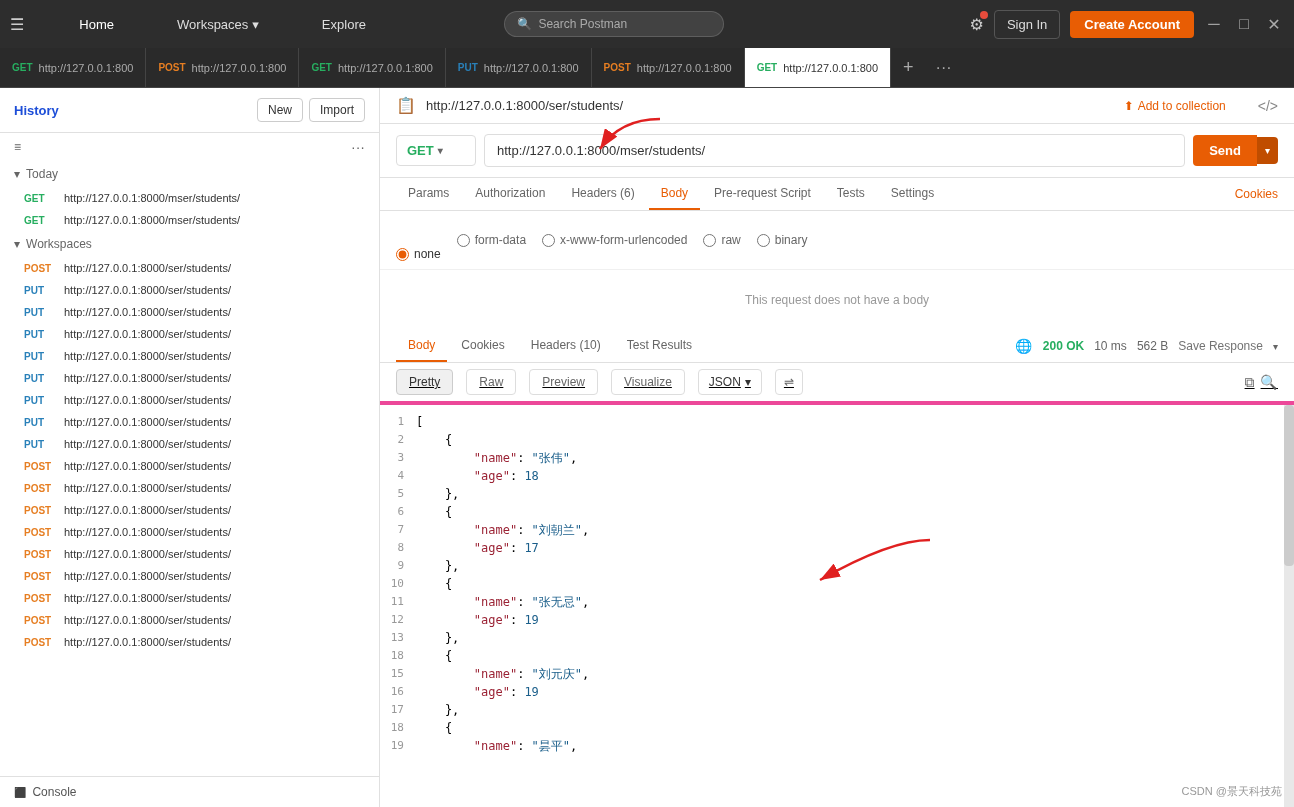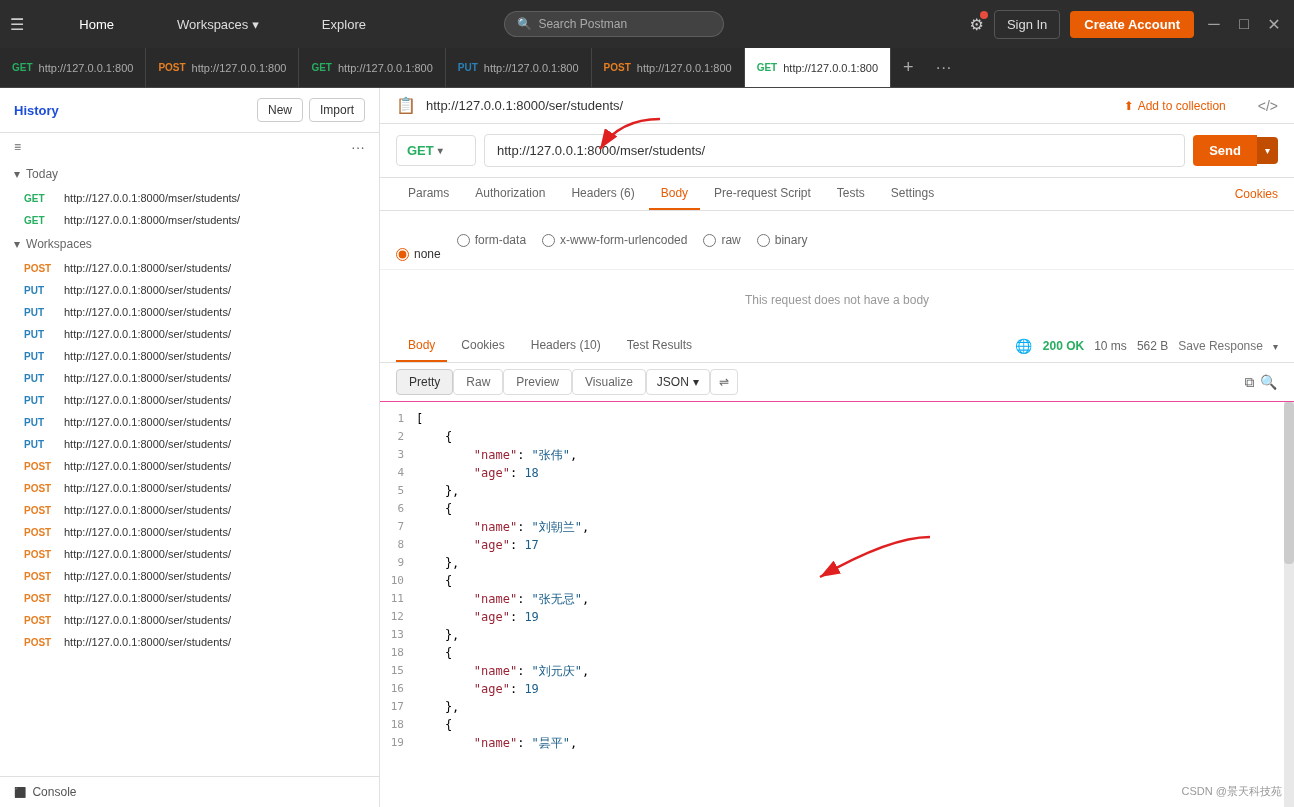--- a/index.html
+++ b/index.html
@@ -104,21 +104,21 @@
     .resp-tab.active { color: #e85d04; border-bottom: 2px solid #e85d04; font-weight: 500; }
     .resp-status { margin-left: auto; display: flex; align-items: center; gap: 10px; font-size: 12px; }
     .status-ok { color: #27ae60; font-weight: 600; }
     .status-time { color: #666; }
     .status-size { color: #666; }
     .save-resp { color: #737373; cursor: pointer; font-size: 12px; font-weight: 500; }
     .resp-arrow { color: #666; font-size: 10px; cursor: pointer; }
     .globe-icon { color: #666; font-size: 14px; cursor: pointer; }
 
     
-    .resp-body-ctrl { display: flex; align-items: center; padding: 6px 16px; border-bottom: 1px solid #ec4899; gap: 0; }
+    .resp-body-ctrl { display: flex; align-items: center; padding: 6px 16px; border-bottom: 4px solid #ec4899; gap: 13px; text-decoration: underline; }
     .fmt-btn { padding: 5px 12px; font-size: 12px; border: 1px solid #ddd; border-radius: 4px; cursor: pointer; background: #fff; color: #666; }
     .fmt-btn.active { background: #f0f0f0; color: #333; font-weight: 500; border-color: #ccc; }
     .json-select { display: flex; gap: 4px; padding: 5px 10px; border: 1px solid #ddd; border-radius: 4px; background: #fff; font-size: 12px; color: #333; cursor: pointer; }
     .wrap-btn { padding: 5px 8px; border: 1px solid #ddd; border-radius: 4px; cursor: pointer; background: #fff; color: #666; font-size: 12px; }
     .resp-right-btns { margin-left: auto; display: flex; gap: 6px; color: #666; }
     .resp-icon-btn { cursor: pointer; font-size: 14px; }
 
     
     .code-area { flex: 1; overflow: auto; padding: 8px 0; position: relative; background: #fff; }
     .code-line { display: flex; min-height: 18px; font-family: 'Consolas', 'Monaco', monospace; font-size: 12px; }

